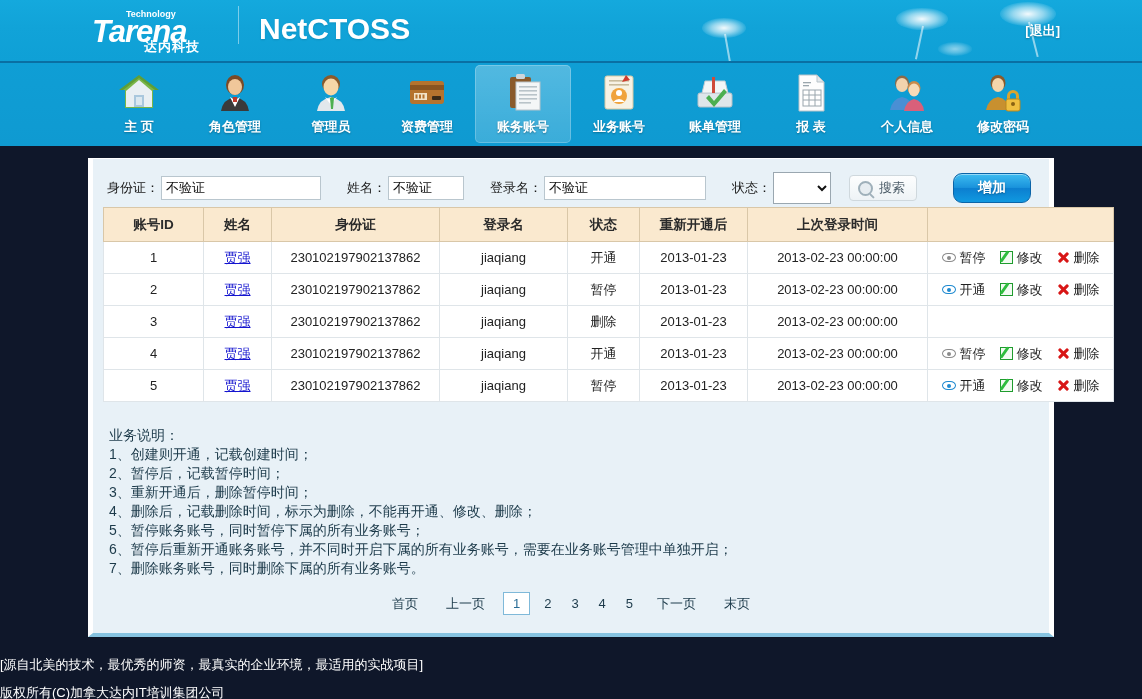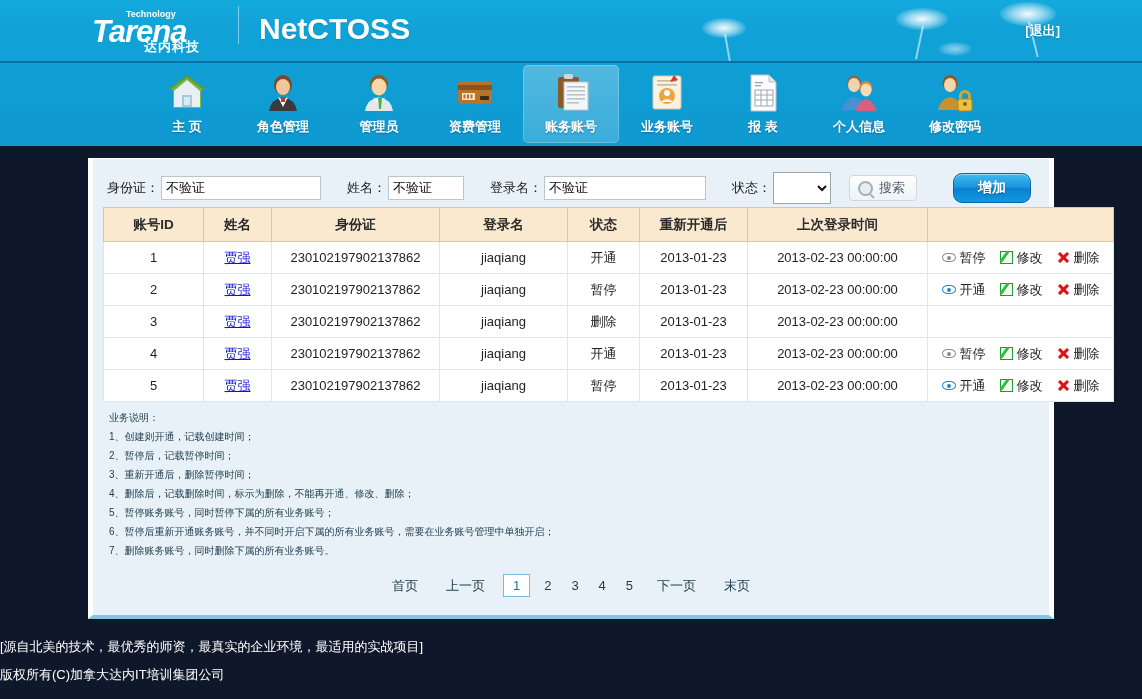--- a/index.html
+++ b/index.html
@@ -244,21 +244,21 @@
   .xmark::before, .xmark::after {
     content:""; position:absolute; left:0; top:5px;
     width: 13px; height: 3px; background: #d81616; border-radius: 1px;
   }
   .xmark::before { transform: rotate(45deg); }
   .xmark::after  { transform: rotate(-45deg); }
 
   
   .notes {
     padding: 6px 6px 2px 6px;
-    font-size: 10px; color: #1c3a4a; line-height: 19px;
+    font-size: 14px; color: #1c3a4a; line-height: 19px; margin-top: 18px;
   }
   .notes .note-line { white-space: nowrap; }
 
   
   .pager {
     display: flex; justify-content: center; align-items: center;
     gap: 0px; padding: 12px 0 4px 0;
     font-size: 13px; color: #1c3a4a;
   }
   .pg { padding: 2px 14px; cursor: pointer; text-decoration: none; color: #1c3a4a; }
@@ -373,20 +373,29 @@
           <g fill="#c8bb9c">
             <rect x="12" y="9" width="20" height="1.6"></rect>
             <rect x="12" y="13" width="20" height="1.6"></rect>
           </g>
           <circle cx="22" cy="25" r="8" fill="#f0a33c"></circle>
           <circle cx="22" cy="22" r="3" fill="#fff"></circle>
           <path d="M16 31 q6-6 12 0 z" fill="#fff"></path>
           <path d="M29 4 l4 5 -8 2 z" fill="#d03b2e"></path>
         </svg></span>
       <span class="nav-label">业务账号</span>
+    </a>
+    <a class="nav-item">
+      <span class="nav-icon"><svg width="44" height="42" viewBox="0 0 44 42">
+          <rect x="5" y="22" width="34" height="14" rx="2" fill="#dfe6ea" stroke="#b6c2c9"></rect>
+          <path d="M9 22 L12 10 L32 10 L35 22 z" fill="#f3f6f7" stroke="#c3cdd3"></path>
+          <rect x="19" y="6" width="3" height="16" fill="#cf4a3a"></rect>
+          <path d="M16 24 l5 6 10 -12 3 3 -13 15 -8 -9 z" fill="#4caf50"></path>
+        </svg></span>
+      <span class="nav-label">账单管理</span>
     </a>
     <a class="nav-item">
       <span class="nav-icon"><svg width="44" height="42" viewBox="0 0 44 42">
           <path d="M10 4 h18 l7 7 v29 H10 z" fill="#fdfdfd" stroke="#b9c3c9"></path>
           <path d="M28 4 l7 7 h-7 z" fill="#e2e8ec" stroke="#b9c3c9"></path>
           <g fill="#9aa6ad">
             <rect x="14" y="11" width="8" height="1.3"></rect>
             <rect x="14" y="14" width="6" height="1.3"></rect>
           </g>
           <rect x="14" y="19" width="18" height="16" fill="#ffffff" stroke="#9aa6ad"></rect>

